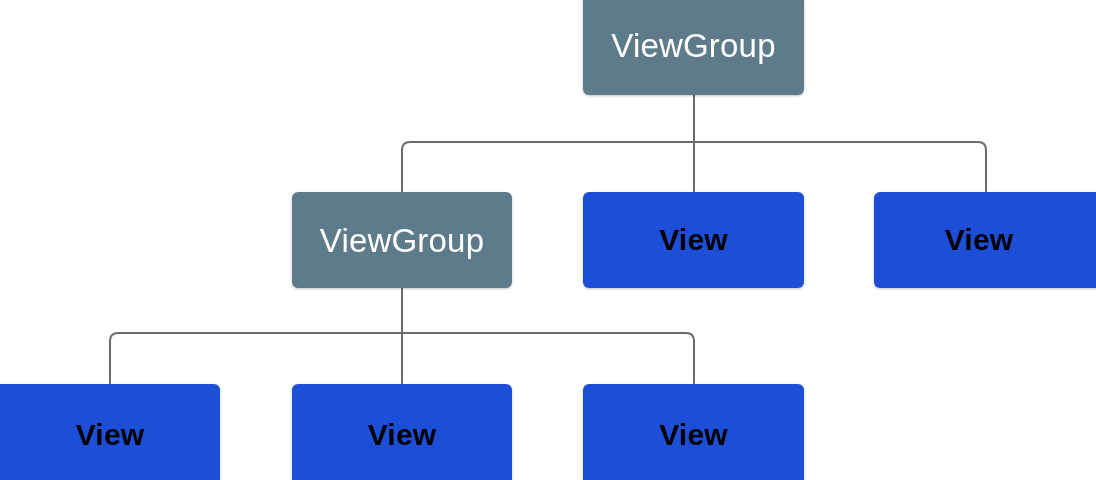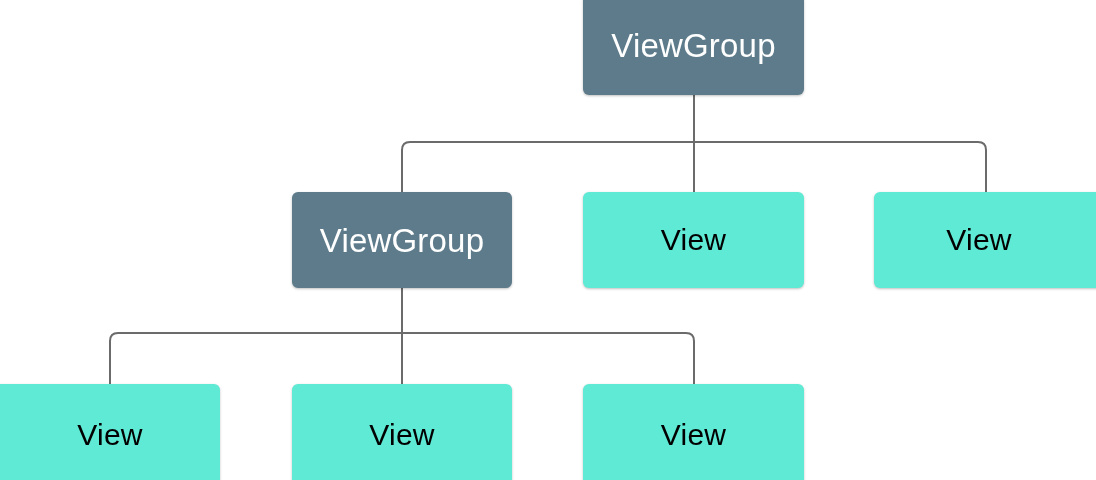--- a/index.html
+++ b/index.html
@@ -40,24 +40,24 @@
     box-shadow: 0 1px 3px rgba(0,0,0,0.16), 0 1px 2px rgba(0,0,0,0.10);
   }
   .node-viewgroup {
     background: #5d7b8a;
     color: #ffffff;
     font-size: 33px;
     font-weight: 500;
     letter-spacing: 0.2px;
   }
   .node-view {
-    background: #5eead4;
+    background: #1d4ed8;
     color: #000000;
     font-size: 30px;
-    font-weight: normal;
+    font-weight: bold;
     letter-spacing: 0.2px;
   }
   .node-label {
     display: block;
     white-space: nowrap;
   }
 </style>
 </head>
 <body>
 

